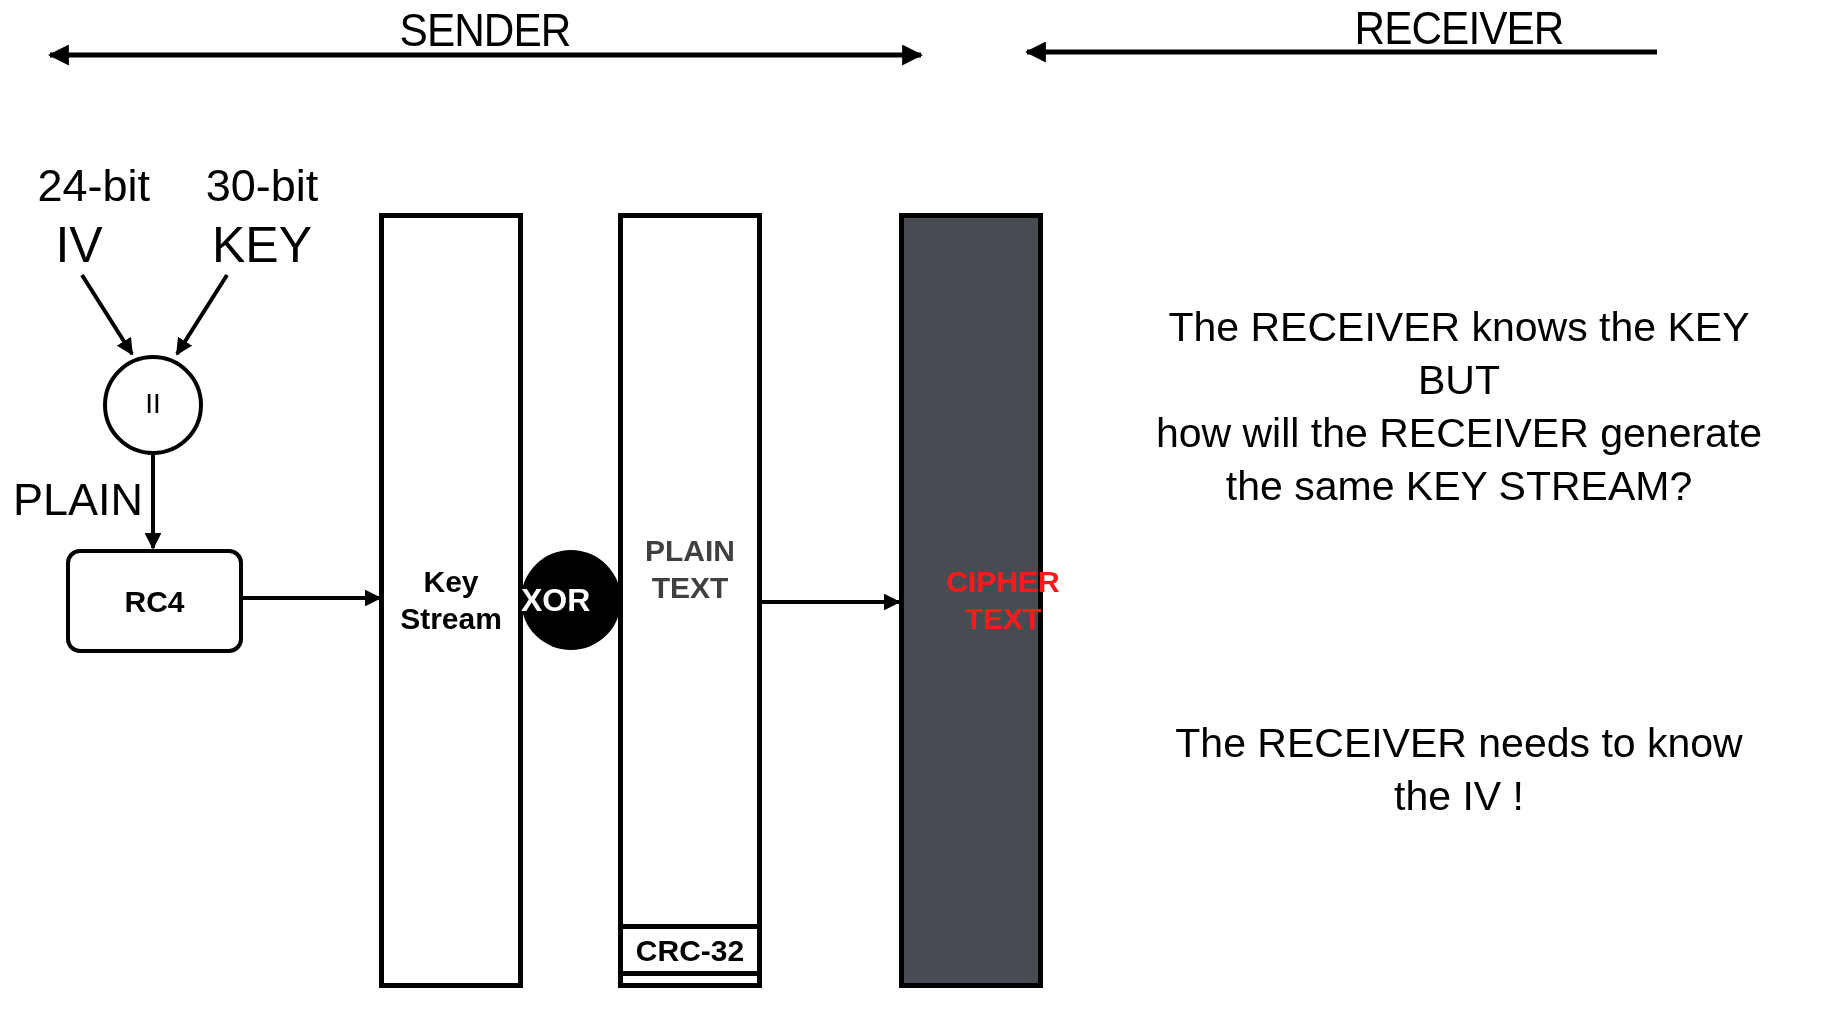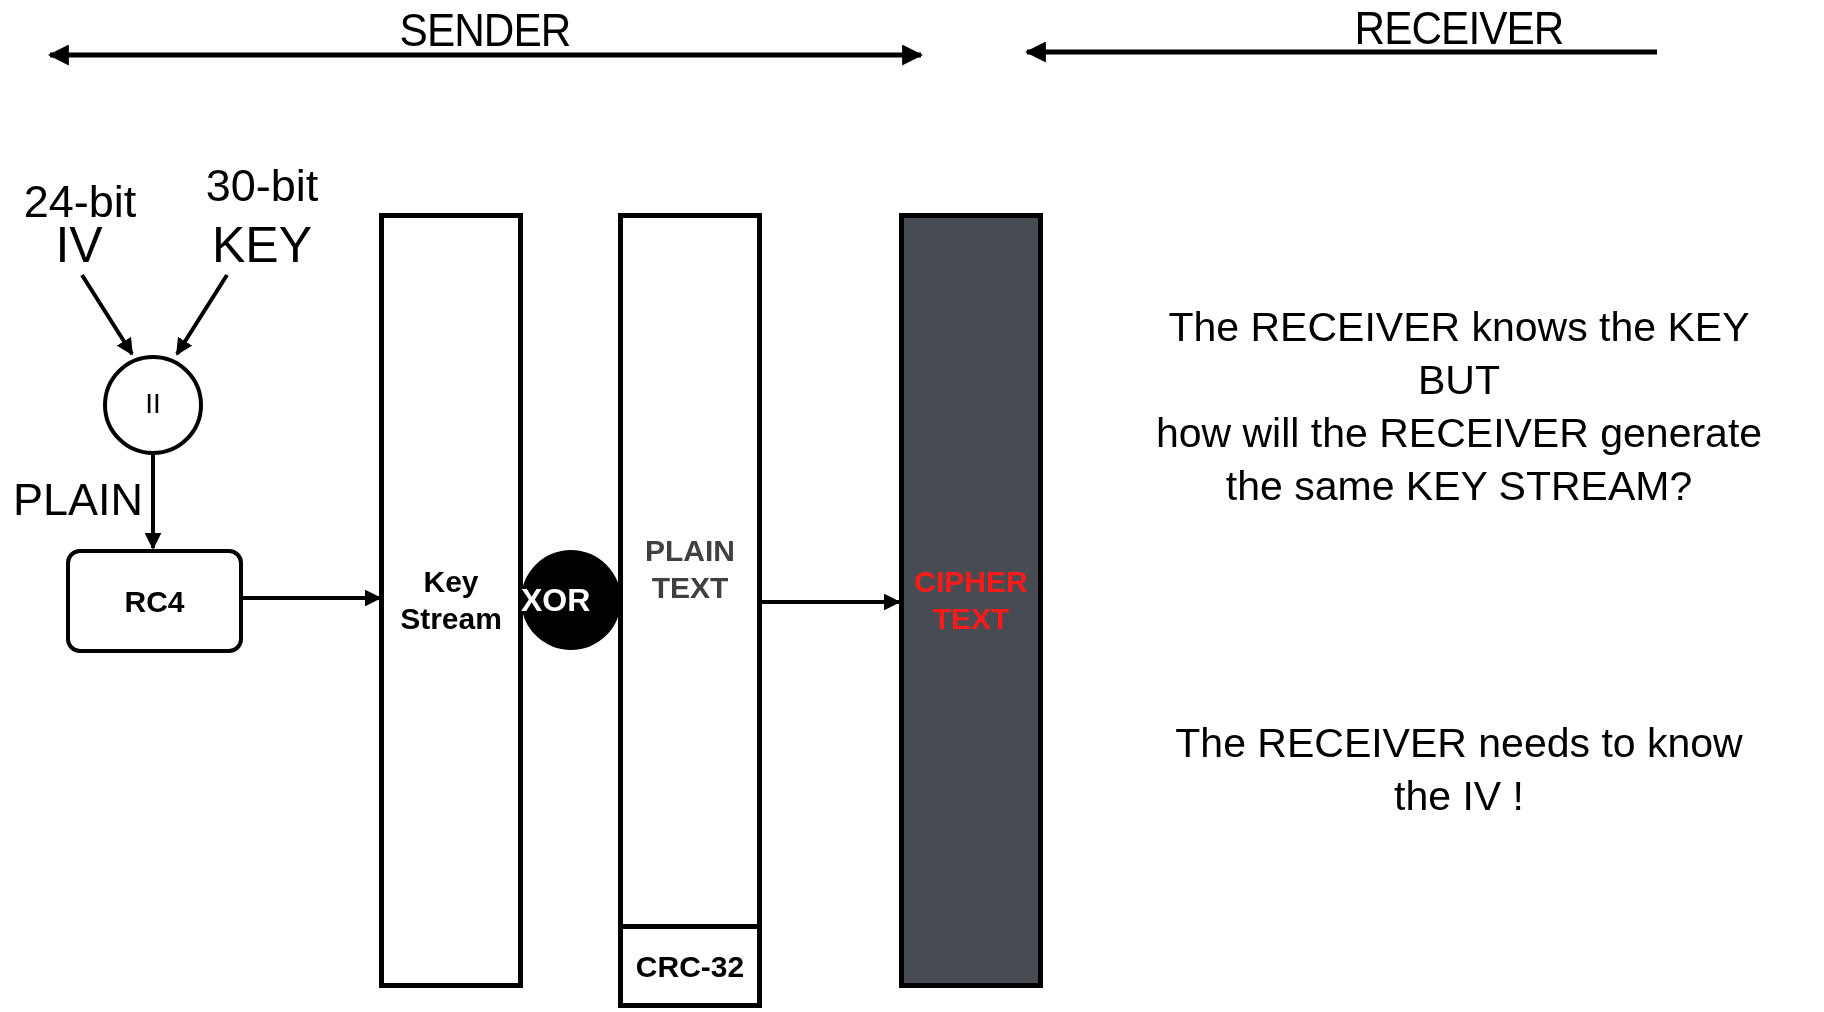--- a/index.html
+++ b/index.html
@@ -39,21 +39,21 @@
   <line x1="153" y1="453" x2="153" y2="548" stroke="#000" stroke-width="4" marker-end="url(#ah)"></line>
 
   <line x1="243" y1="598" x2="380" y2="598" stroke="#000" stroke-width="4" marker-end="url(#ah)"></line>
 
   <line x1="760" y1="602" x2="899" y2="602" stroke="#000" stroke-width="4" marker-end="url(#ah)"></line>
 </svg>
 
 <div class="abs label-head center" style="left:385px; top:3px; width:200px;">SENDER</div>
 <div class="abs label-head center" style="left:1339px; top:1px; width:240px;">RECEIVER</div>
 
-<div class="abs bits center" style="left:10px; top:176px; width:140px;">24-bit</div>
+<div class="abs bits center" style="left:10px; top:160px; width:140px;text-align:right;">24-bit</div>
 <div class="abs big-bold center" style="left:29px; top:216px; width:100px;">IV</div>
 <div class="abs bits center" style="left:192px; top:160px; width:140px;">30-bit</div>
 <div class="abs big-bold center" style="left:192px; top:216px; width:140px;">KEY</div>
 
 <div class="abs center t-bold" style="left:123px; top:388px; width:60px; font-size:28px;">II</div>
 
 <div class="abs bits" style="left:13px; top:474px;">PLAIN</div>
 
 <div class="box center" style="left:66px; top:549px; width:177px; height:104px; border-radius:14px; border-width:4px; display:flex; align-items:center; justify-content:center;">
   <span class="inbox">RC4</span>
@@ -67,26 +67,26 @@
 
 <div class="abs" style="left:521px; top:550px; width:100px; height:100px; border-radius:50%; background:#000000; display:flex; align-items:center; ">
   <span class="inbox" style="color:#fff; font-size:32px;">XOR</span>
 </div>
 
 <div class="box" style="left:618px; top:213px; width:144px; height:775px;"></div>
 <div class="abs center inbox" style="left:618px; top:532px; width:144px; color:#404040;">
   <div>PLAIN</div>
   <div>TEXT</div>
 </div>
-<div class="box center" style="left:618px; top:924px; width:144px; height:84px; display:flex; align-items:center; justify-content:center;">
+<div class="box center" style="left:618px; top:924px; width:144px; height:52px; display:flex; align-items:center; justify-content:center;">
   <span class="inbox">CRC-32</span>
 </div>
 
 <div class="box" style="left:899px; top:213px; width:144px; height:775px; background:#474c52;"></div>
-<div class="abs center inbox" style="left:899px; top:563px; width:144px; color:#ff1a1a;">
+<div class="abs center inbox" style="left:899px; top:563px; width:144px; color:#ff1a1a;padding-left:32px;">
   <div>CIPHER</div>
   <div>TEXT</div>
 </div>
 
 <div class="abs note" style="left:1079px; top:301px;">
   <div>The RECEIVER knows the KEY</div>
   <div>BUT</div>
   <div>how will the RECEIVER generate</div>
   <div>the same KEY STREAM?</div>
 </div>

